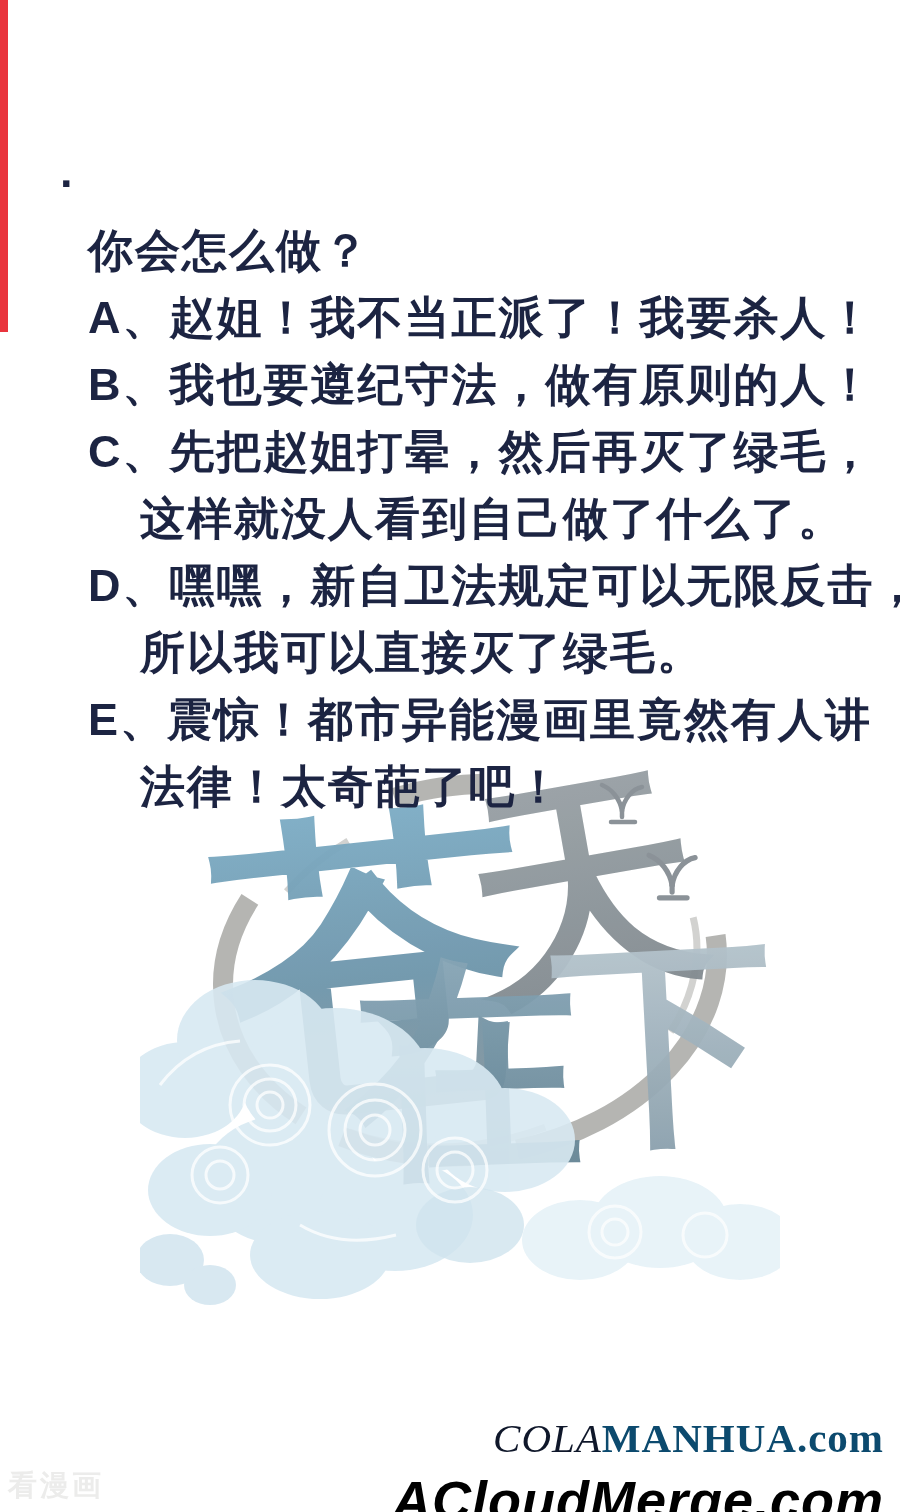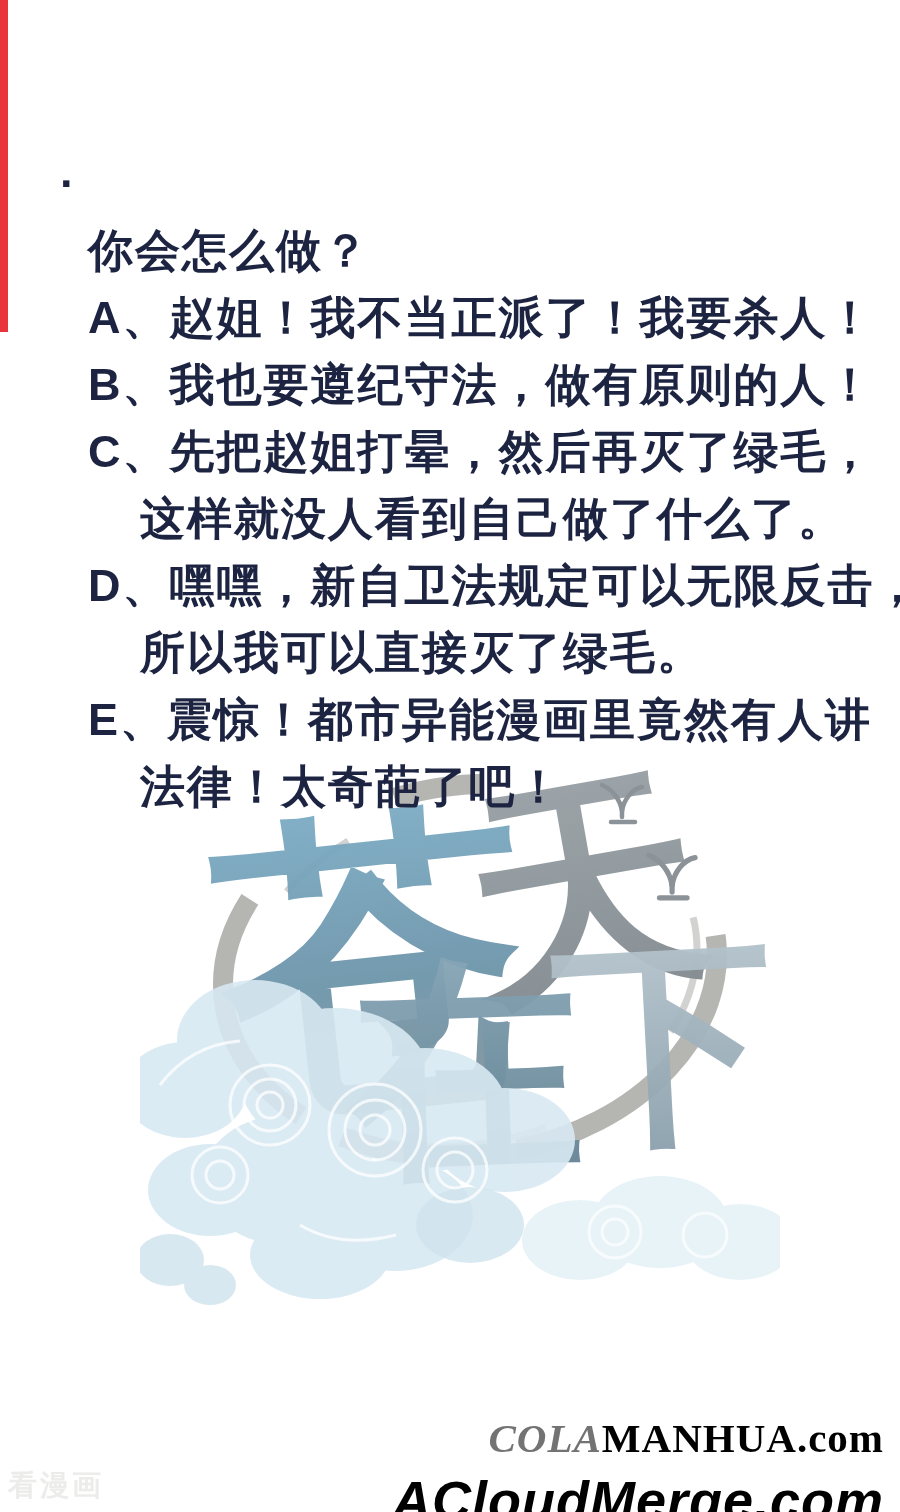--- a/index.html
+++ b/index.html
@@ -29,25 +29,25 @@
     font-weight:bold;
   }
   
   .site-wm{
     position:absolute;right:16px;top:1418px;z-index:4;
     text-align:right;line-height:1.02;white-space:nowrap;
   }
   .site-wm .row1{font-size:41px;}
   .site-wm .cola{
     font-family:"Liberation Serif","DejaVu Serif",serif;
-    font-style:italic;font-weight:bold;color:#737373;letter-spacing:1px;
+    font-style:italic;font-weight:normal;color:#0f172a;letter-spacing:1px;
   }
   .site-wm .manhua{
     font-family:"Liberation Serif","DejaVu Serif",serif;
-    font-weight:bold;color:#000000;letter-spacing:1px;
+    font-weight:bold;color:#0c4a6e;letter-spacing:1px;
   }
   .site-wm .row2{
     font-size:54px;font-weight:bold;font-style:italic;
     color:#000000;letter-spacing:1px;margin-top:13px;
   }
   
   .corner-wm{
     position:absolute;left:8px;top:1466px;z-index:4;
     font-size:29px;color:#ececeb;letter-spacing:3px;font-weight:bold;
   }

